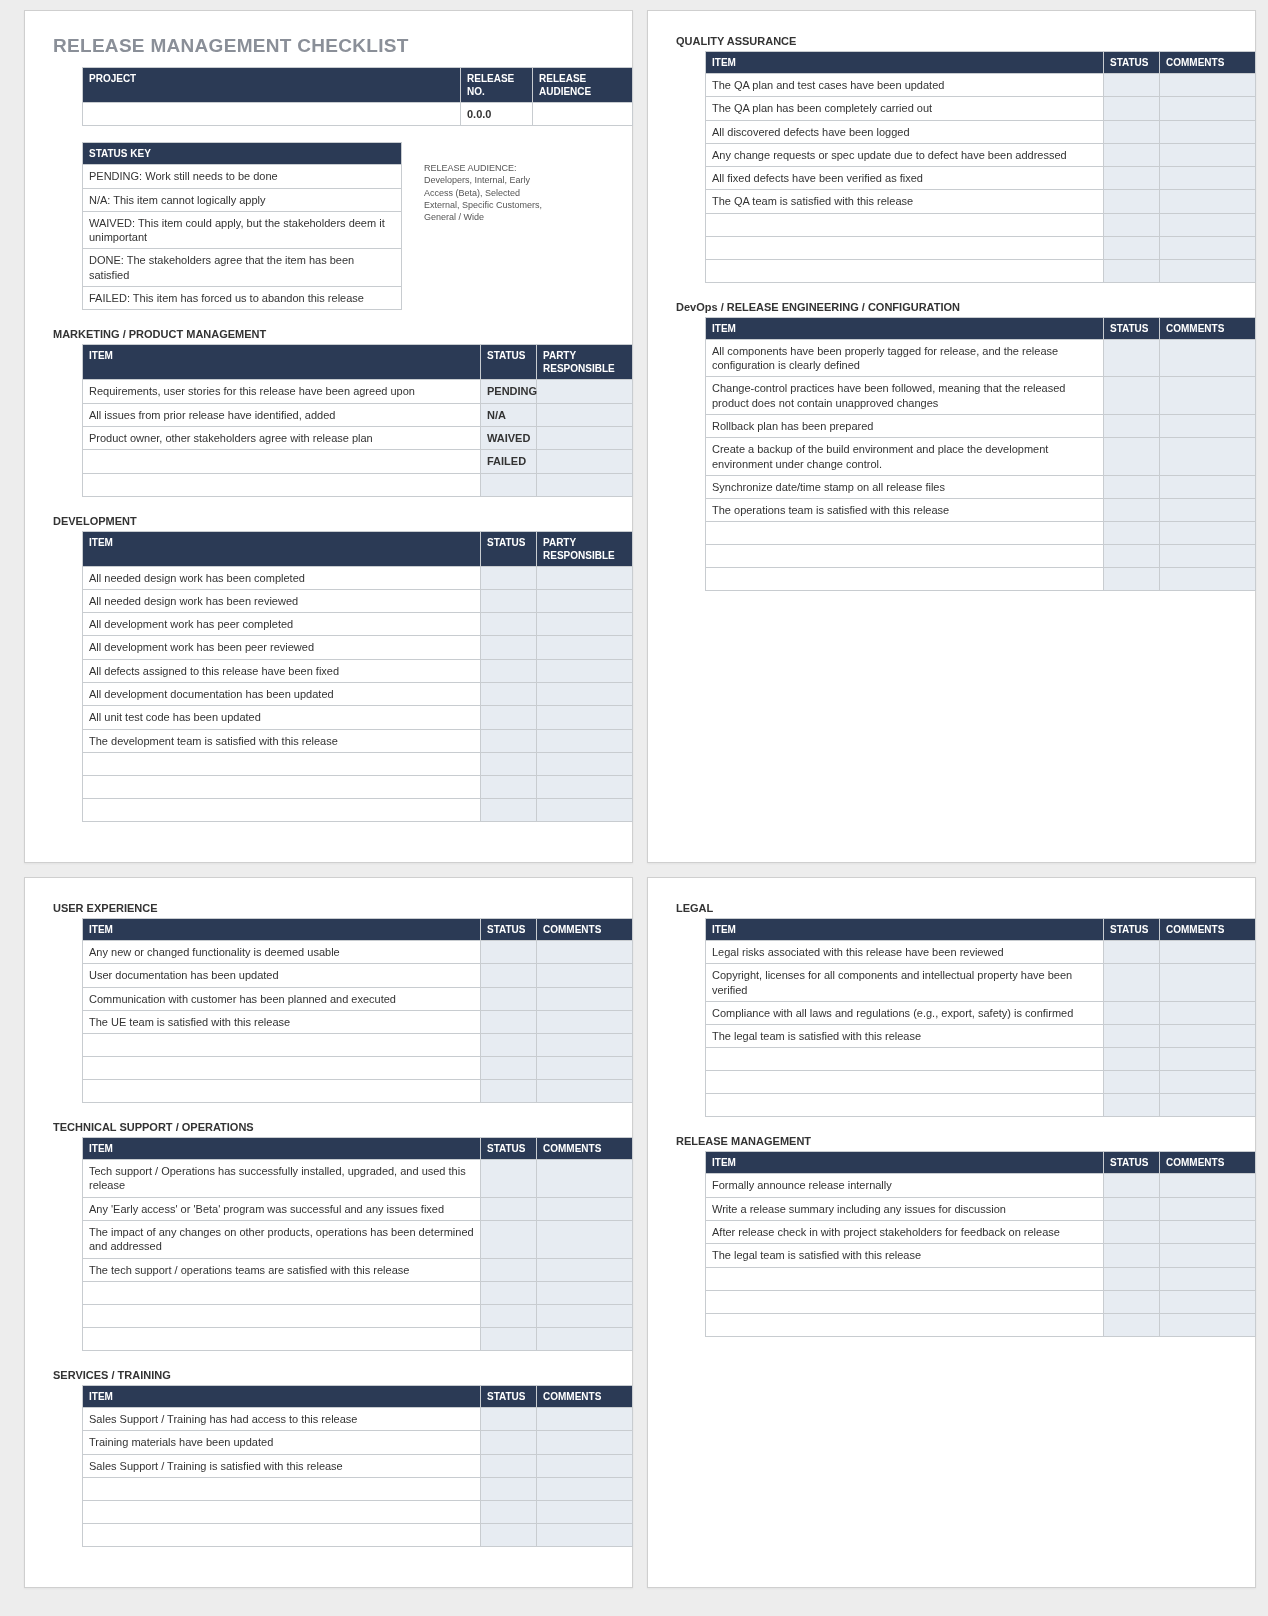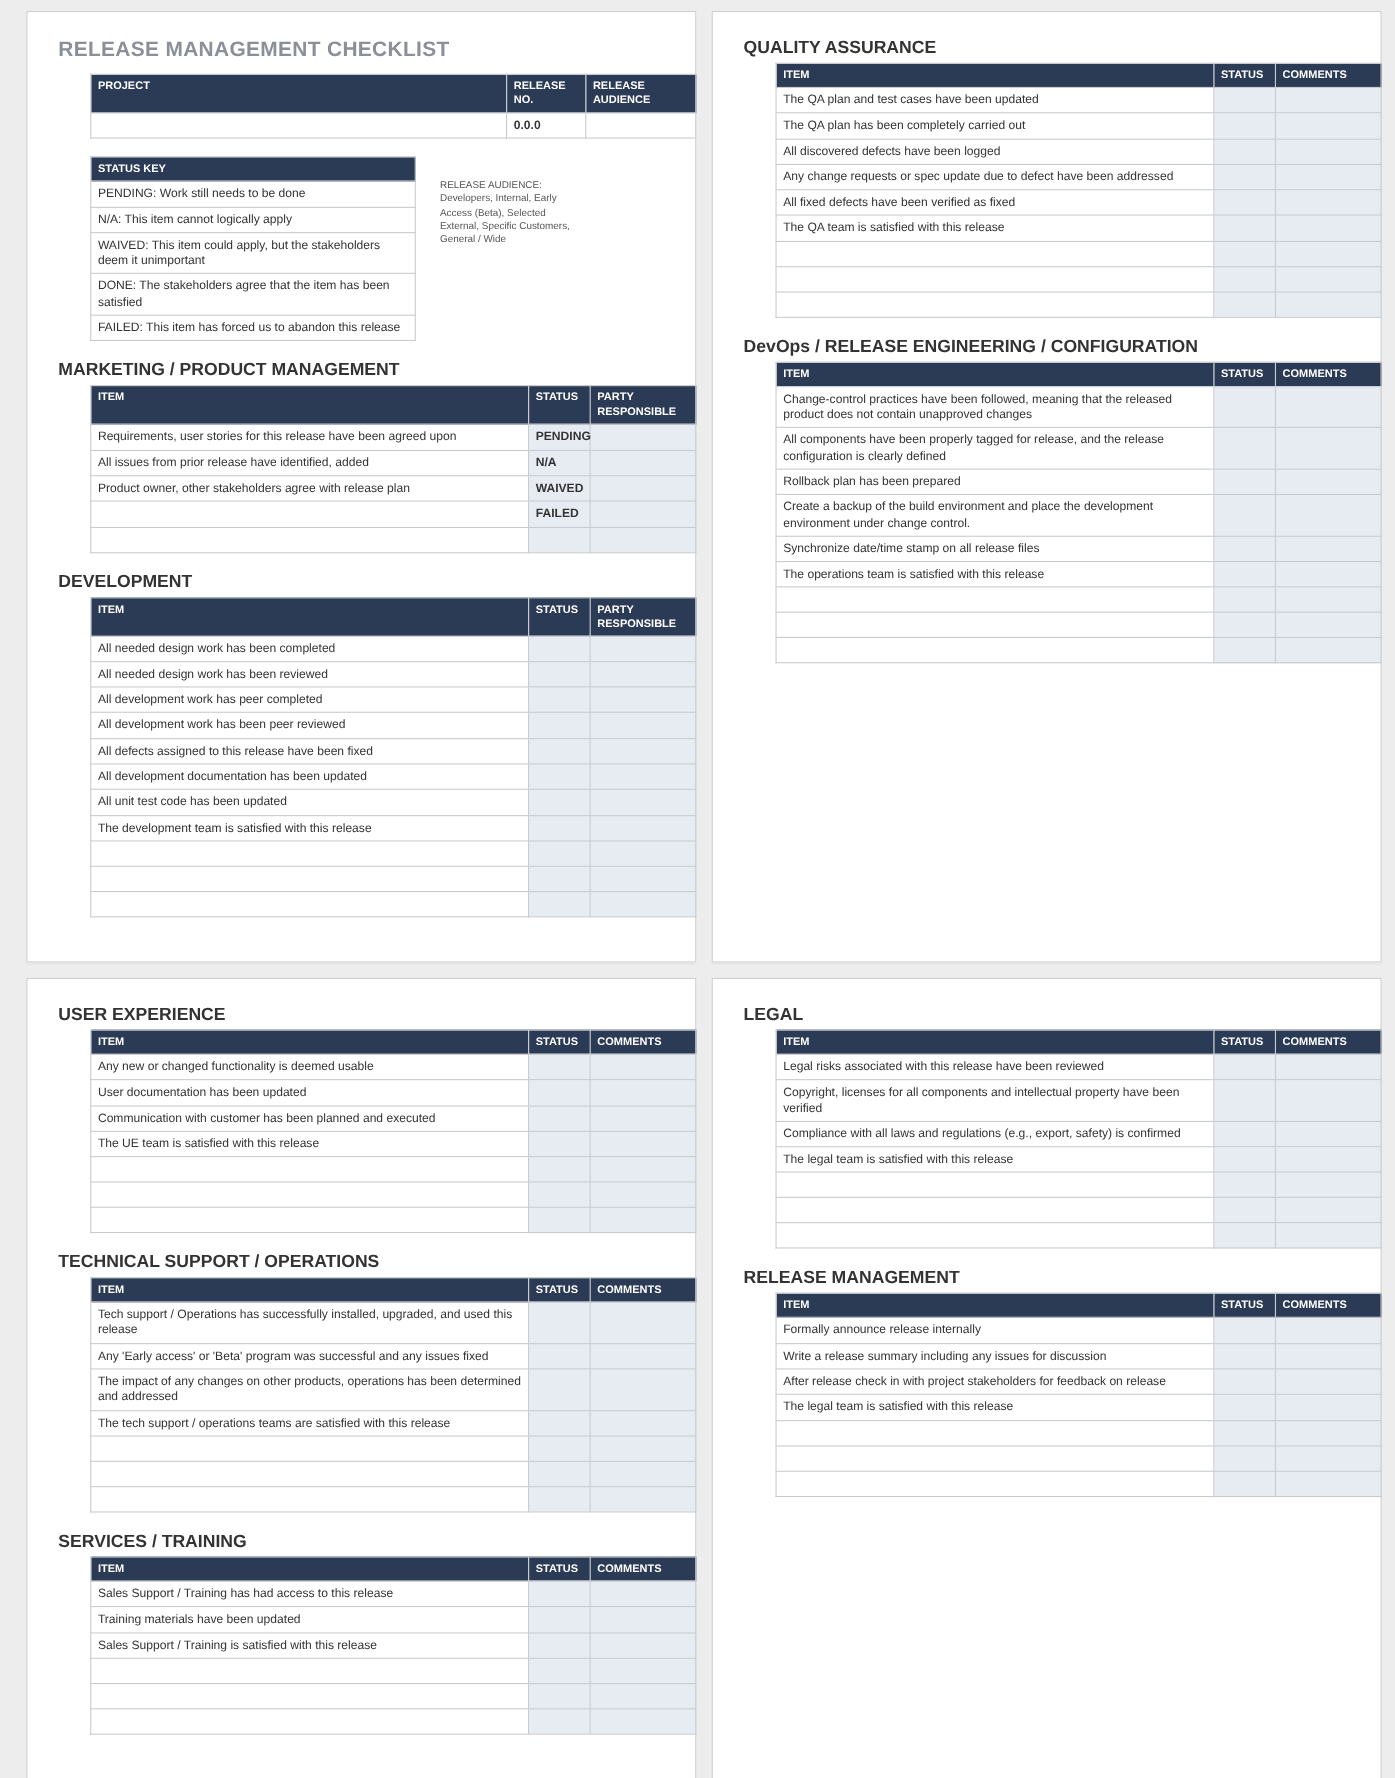--- a/index.html
+++ b/index.html
@@ -1,28 +1,28 @@
 <!DOCTYPE html>
 <html><head>
 <meta charset="utf-8">
 <style>
   html,body{margin:0;padding:0;background:#ededed;font-family:Arial,Helvetica,sans-serif;font-size:11px;color:#333;}
   .wrap{width:1268px;margin:0 auto;padding:10px 0;}
   .row{display:flex;gap:14px;margin:0 12px 14px 12px;padding-left:12px;}
   .page{background:#fff;border:1px solid #cfcfcf;box-shadow:0 1px 2px rgba(0,0,0,.05);flex:1;min-height:580px;padding:24px 28px 40px 28px;box-sizing:border-box;}
   h1.title{font-size:19px;font-weight:700;letter-spacing:.3px;color:#8a8f98;margin:0 0 10px 0;}
-  h2.sec{font-size:16px;font-weight:700;margin:18px 0 4px 0;color:#333;}
+  h2.sec{font-size:11px;font-weight:700;margin:18px 0 4px 0;color:#333;}
   table{border-collapse:collapse;width:100%;table-layout:fixed;margin-left:29px;}
   th,td{border:1px solid #c8ccd0;padding:4px 6px;vertical-align:top;line-height:1.3;}
   thead th{background:#2b3a55;color:#fff;font-size:10px;font-weight:700;text-align:left;}
   td.status{background:#e7ecf2;font-weight:700;}
   td.status.normal{font-weight:400;}
   td.comments{background:#e7ecf2;}
   .topflex{display:flex;gap:22px;align-items:flex-start;}
-  .status-key{width:296px;}
+  .status-key{width:320px;}
   .status-key thead th{background:#2b3a55;}
   .aud{font-size:9px;color:#555;line-height:1.35;max-width:130px;margin-top:20px;}
   .proj-table td{background:#fff;}
   .proj-table .rel{font-weight:700;}
   .col-item{width:auto;}
   .col-status{width:54px;}
   .col-c{width:92px;}
   .empty-row td{height:14px;}
 </style>
 </head>
@@ -276,26 +276,26 @@
           </colgroup>
           <thead>
             <tr>
               <th>ITEM</th>
               <th>STATUS</th>
               <th>COMMENTS</th>
             </tr>
           </thead>
           <tbody>
             <tr>
+              <td>All components have been properly tagged for release, and the release configuration is clearly defined</td>
+              <td class="status normal"></td>
+              <td class="comments"></td>
+            </tr>
+            <tr>
               <td>Change-control practices have been followed, meaning that the released product does not contain unapproved changes</td>
-              <td class="status normal"></td>
-              <td class="comments"></td>
-            </tr>
-            <tr>
-              <td>All components have been properly tagged for release, and the release configuration is clearly defined</td>
               <td class="status normal"></td>
               <td class="comments"></td>
             </tr>
             <tr>
               <td>Rollback plan has been prepared</td>
               <td class="status normal"></td>
               <td class="comments"></td>
             </tr>
             <tr>
               <td>Create a backup of the build environment and place the development environment under change control.</td>

